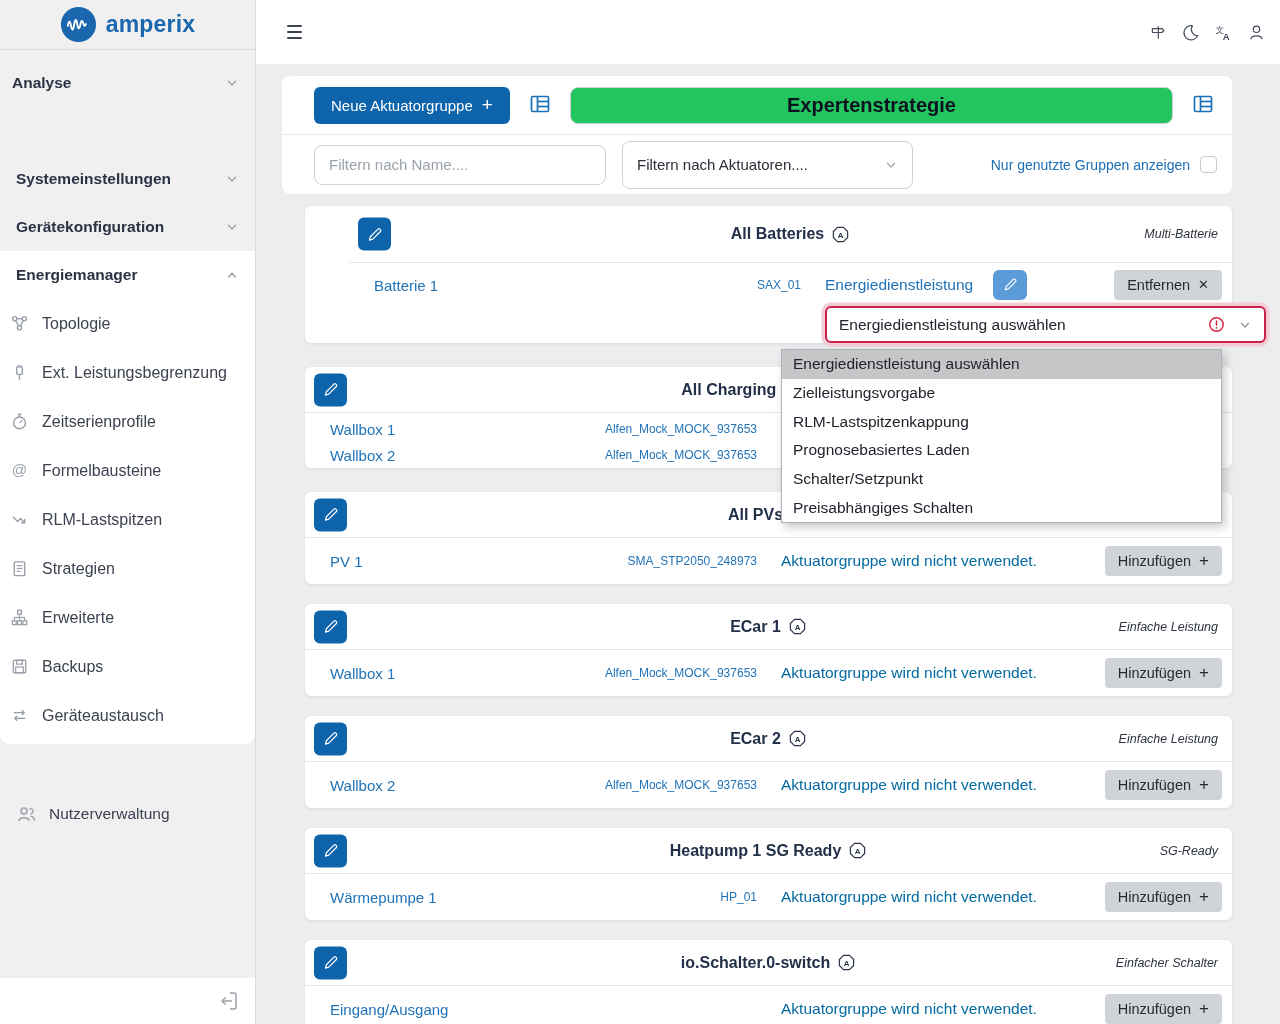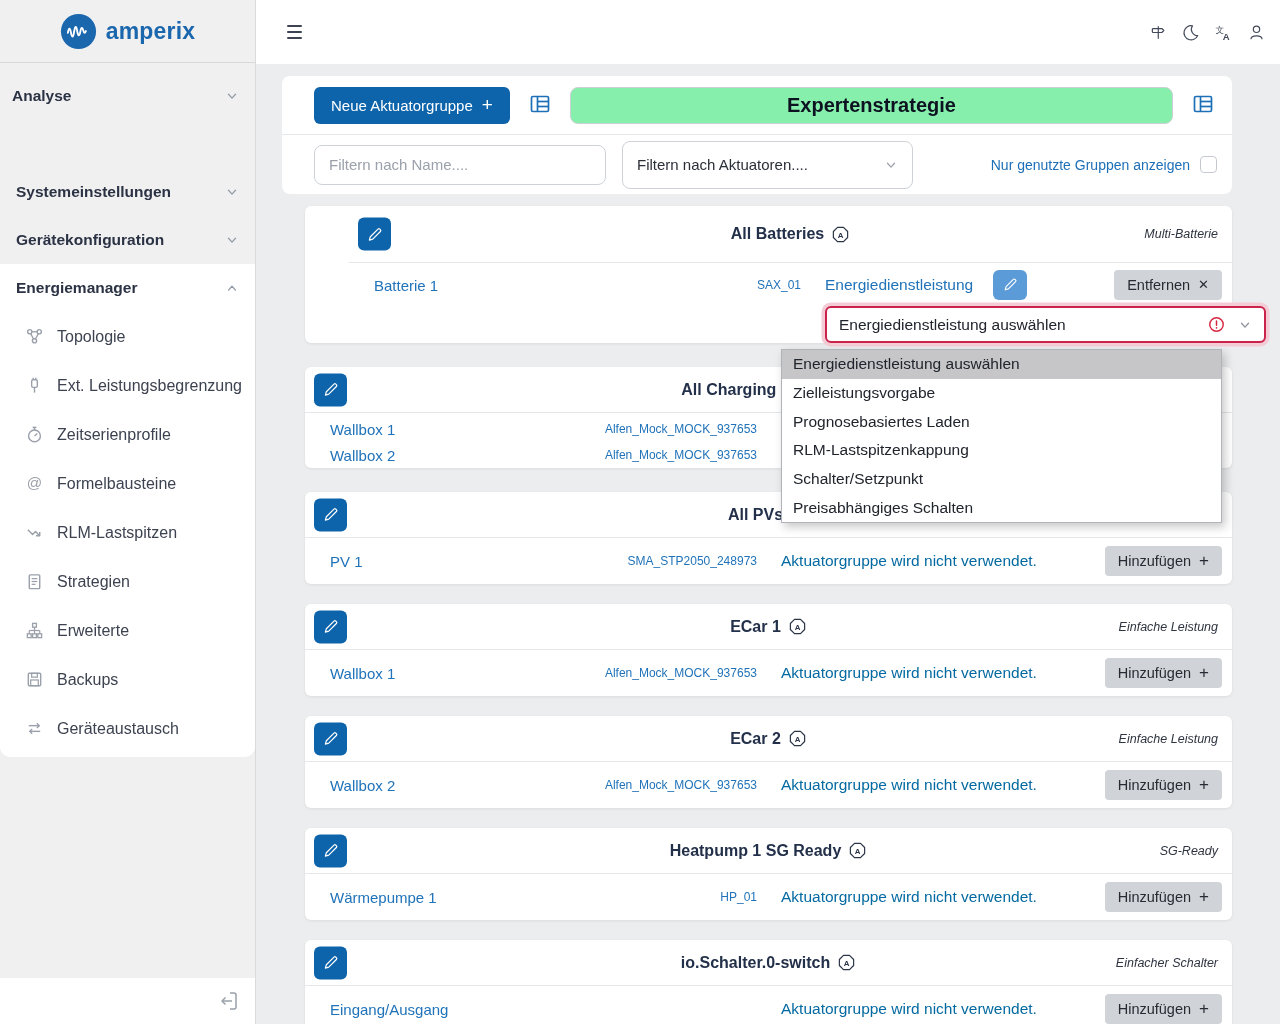--- a/index.html
+++ b/index.html
@@ -4,32 +4,32 @@
 <style>
   * { margin:0; padding:0; box-sizing:border-box; }
   html,body { width:1280px; height:1024px; overflow:hidden; }
   body { font-family:"Liberation Sans","DejaVu Sans",sans-serif; background:#ecedee; color:#23262e; }
 
   .app { position:relative; width:1280px; height:1024px; }
 
   
   .sidebar { position:absolute; left:0; top:0; width:256px; height:1024px;
              background:#f0f0f1; border-right:1px solid #d9dadc; }
-  .logo-row { height:63px; display:flex; align-items:center; justify-content:center;
+  .logo-row { height:50px; display:flex; align-items:center; justify-content:center;
               gap:9px; border-bottom:1px solid #d8d9db; cursor:pointer; }
   .logo-mark { width:37px; height:37px; }
   .logo-text { font-size:23px; font-weight:700; color:#1b67ae; letter-spacing:.2px; }
 
   .nav-top { height:48px; display:flex; align-items:center; justify-content:space-between;
              padding:0 16px; font-size:15.5px; font-weight:700; color:#2b3244; cursor:pointer; }
   .nav-top .chev { color:#9099a5; flex:0 0 auto; }
   .mt-9 { margin-top:9px;padding-left:12px; } .mt-48 { margin-top:48px; } .mt-46 { margin-top:46px; }
 
   .em-section { background:#ffffff; border-radius:0 0 10px 10px; padding-bottom:4px; }
-  .nav-sub { height:49px; display:flex; align-items:center; gap:13px; padding-left:24px;
+  .nav-sub { height:49px; display:flex; align-items:center; gap:13px; padding-left:9px;
              font-size:16px; font-weight:400; color:#3c4250; cursor:pointer; }
   .nav-sub .sicon { width:20px; height:20px; color:#9ba1ab; flex:0 0 auto; display:flex;
                     align-items:center; justify-content:center; }
   .nav-sub .sicon svg { width:19px; height:19px; }
   .nav-footer-item { font-weight:400; color:#3c4250; justify-content:flex-start; gap:13px; }
   .nav-footer-item .sicon { width:20px; height:20px; color:#9ba1ab; display:flex; align-items:center; }
 
   .sidebar-footer { position:absolute; left:0; bottom:0; width:255px; height:46px;
                     background:#ffffff; display:flex; align-items:center;
                     justify-content:flex-end; padding-right:15px; }
@@ -54,21 +54,21 @@
   .btn-primary { height:37px; background:#0e64ab; color:#fff; border:none; border-radius:6px;
                  padding:0 17px; font-size:15px; font-family:inherit; display:flex; align-items:center;
                  gap:9px; cursor:pointer; }
   .btn-primary .plus { font-size:19px; font-weight:400; line-height:1; margin-top:-2px; }
   .icon-btn-table { width:28px; height:26px; color:#1d6fb7; background:none; border:none;
                     cursor:pointer; padding:0; }
   .icon-btn-table svg { width:26px; height:24px; }
 
   .strategy-input { flex:1; height:37px; border:1px solid #ccd0d4; border-radius:8px;
                     text-align:center; font-family:inherit; font-size:20px; font-weight:800;
-                    color:#0d1220; background:#86efac; }
+                    color:#0d1220; background:#22c55e; }
   .filter-input { width:292px; height:40px; border:1px solid #ced2d6; border-radius:8px;
                   padding:0 14px; font-family:inherit; font-size:15px; color:#2b2f38; background:#fff; }
   .filter-input::placeholder { color:#9aa1aa; }
   .filter-select { width:291px; height:48px; border:1px solid #ced2d6; border-radius:8px;
                    display:flex; align-items:center; justify-content:space-between;
                    padding:0 14px; font-size:15px; color:#2b2f38; cursor:pointer; background:#fff; }
   .filter-select .chev { color:#9aa1aa; }
   .used-group { margin-left:auto; display:flex; align-items:center; gap:10px; }
   .used-label { color:#1d6fb7; font-size:14px; cursor:pointer; }
   .checkbox { appearance:none; -webkit-appearance:none; width:17px; height:17px;
@@ -306,20 +306,31 @@
                 <line x1="4" y1="7" x2="15" y2="7" stroke="currentColor" stroke-width="1.5"></line>
                 <polyline points="12.5,4.5 15,7 12.5,9.5" fill="none" stroke="currentColor" stroke-width="1.5" stroke-linejoin="round"></polyline>
                 <line x1="16" y1="13" x2="5" y2="13" stroke="currentColor" stroke-width="1.5"></line>
                 <polyline points="7.5,10.5 5,13 7.5,15.5" fill="none" stroke="currentColor" stroke-width="1.5" stroke-linejoin="round"></polyline>
               </svg>
           </span>
           <span>Geräteaustausch</span>
         </div>
       </div>
 
+      <div class="nav-top nav-footer-item mt-46">
+        <span class="sicon">
+          <svg viewBox="0 0 20 20">
+              <circle cx="8" cy="7" r="3" fill="none" stroke="currentColor" stroke-width="1.5"></circle>
+              <path d="M3 17 c0-4.5 10-4.5 10 0" fill="none" stroke="currentColor" stroke-width="1.5"></path>
+              <path d="M13.5 4.8 a2.6 2.6 0 1 1 1 5" fill="none" stroke="currentColor" stroke-width="1.4"></path>
+              <path d="M14.5 12.3 c3.2 0.3 4 2.2 4 4.7" fill="none" stroke="currentColor" stroke-width="1.4"></path>
+            </svg>
+        </span>
+        <span>Nutzerverwaltung</span>
+      </div>
     </nav>
 
     <div class="sidebar-footer">
       <svg class="collapse-btn" viewBox="0 0 24 24">
         <path d="M14 4 h4 a2 2 0 0 1 2 2 v12 a2 2 0 0 1 -2 2 h-4" fill="none" stroke="currentColor" stroke-width="1.5"></path>
         <line x1="16" y1="12" x2="6" y2="12" stroke="currentColor" stroke-width="1.5"></line>
         <polyline points="9.5,8.5 6,12 9.5,15.5" fill="none" stroke="currentColor" stroke-width="1.5" stroke-linejoin="round"></polyline>
       </svg>
     </div>
   </aside>
@@ -590,20 +601,20 @@
             <span>Hinzufügen</span>
             <span class="plus">+</span>
           </button>
         </div>
       </div>
     </section>
 
     <div class="dropdown-menu">
       <div class="dd-item selected">Energiedienstleistung auswählen</div>
       <div class="dd-item">Zielleistungsvorgabe</div>
+      <div class="dd-item">RLM-Lastspitzenkappung</div>
       <div class="dd-item">Prognosebasiertes Laden</div>
-      <div class="dd-item">RLM-Lastspitzenkappung</div>
       <div class="dd-item">Schalter/Setzpunkt</div>
       <div class="dd-item">Preisabhängiges Schalten</div>
     </div>
 
   </main>
 </div>
 
 </body></html>

